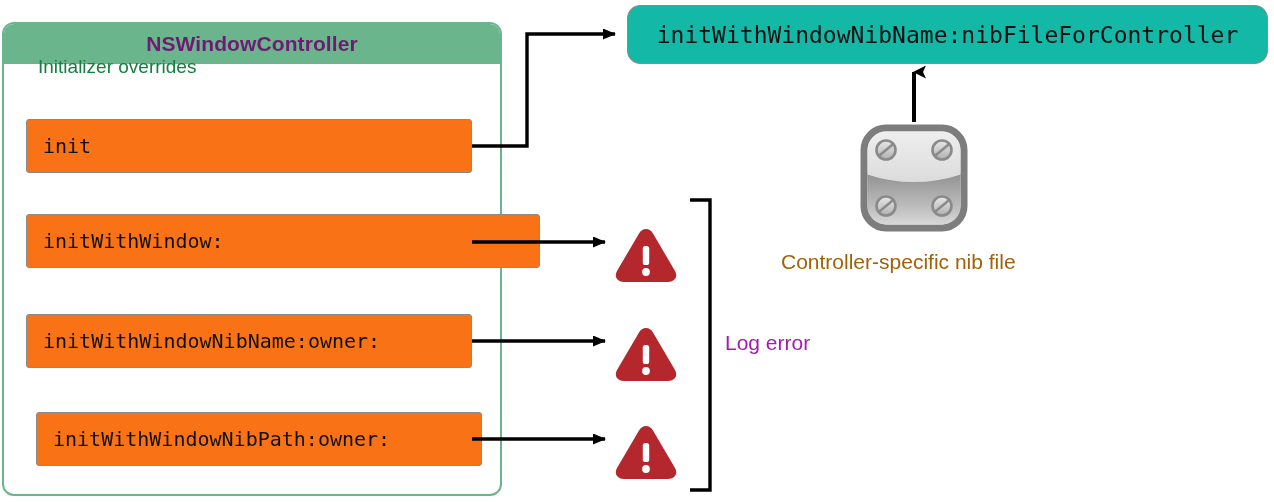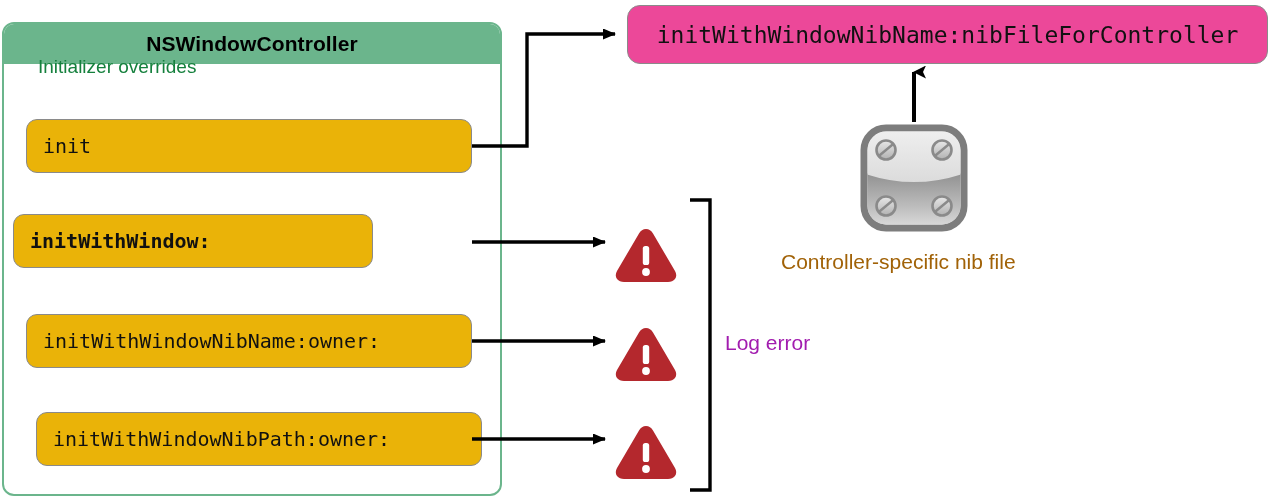--- a/index.html
+++ b/index.html
@@ -25,21 +25,21 @@
     height: 474px;
     box-sizing: border-box;
     border: 2px solid #6bb58c;
     border-radius: 12px;
     background: #ffffff;
     overflow: hidden;
   }
   .class-header {
     height: 40px;
     background: #6bb58c;
-    color: #000000;
+    color: #701a75;
     font-family: "Liberation Sans", sans-serif;
     font-weight: bold;
     font-size: 21px;
     display: flex;
     align-items: center;
     justify-content: center;
     letter-spacing: 0.1px;
   }
   .section-label {
     position: absolute;
@@ -48,44 +48,44 @@
     font-size: 19px;
     color: #15803d;
     font-family: "Liberation Sans", sans-serif;
     white-space: nowrap;
   }
 
   
   .pill {
     position: absolute;
     box-sizing: border-box;
-    background: #eab308;
+    background: #f97316;
     border: 1.6px solid #8a8a8a;
-    border-radius: 11px;
+    border-radius: 3px;
     display: flex;
     align-items: center;
     font-family: "DejaVu Sans Mono", monospace;
     font-size: 20px;
     color: #111111;
     padding-left: 16px;
     white-space: nowrap;
   }
   .pill-init      { left: 26px;  top: 119px; width: 446px; height: 54px; }
-  .pill-window    { left: 13px;  top: 214px; width: 360px; height: 54px; font-weight: bold; }
+  .pill-window    { left: 26px;  top: 214px; width: 514px; height: 54px; }
   .pill-nibname   { left: 26px;  top: 314px; width: 446px; height: 54px; }
   .pill-nibpath   { left: 36px;  top: 412px; width: 446px; height: 54px; }
 
   .pill-target {
     position: absolute;
     left: 627px;
     top: 5px;
     width: 641px;
     height: 59px;
     box-sizing: border-box;
-    background: #ec4899;
+    background: #14b8a6;
     border: 1.8px solid #8a8a8a;
     border-radius: 13px;
     display: flex;
     align-items: center;
     justify-content: center;
     font-family: "DejaVu Sans Mono", monospace;
     font-size: 23px;
     color: #111111;
     white-space: nowrap;
   }

